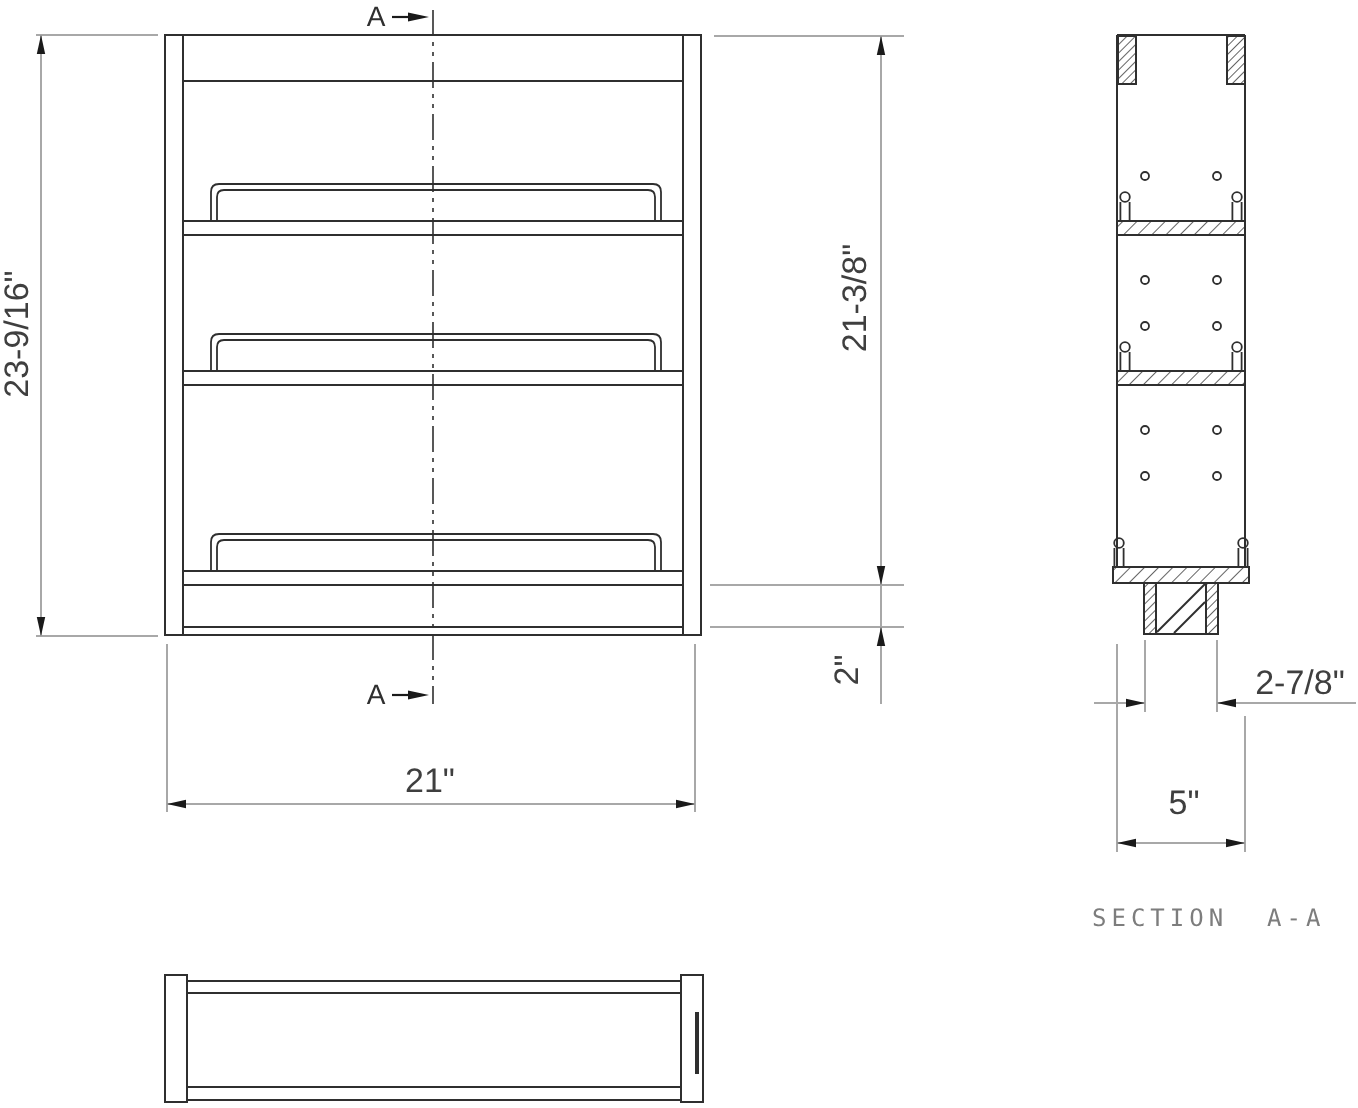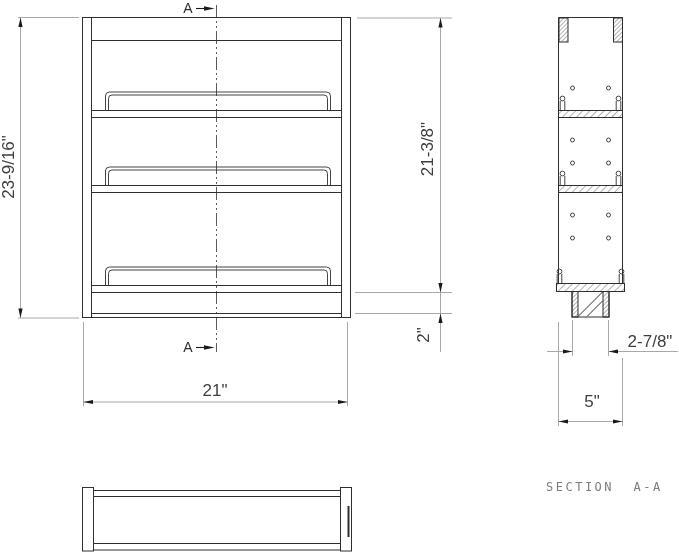--- a/index.html
+++ b/index.html
@@ -4,21 +4,21 @@
 <style>
   html,body{margin:0;padding:0;background:#ffffff;}
   #canvas{position:relative;width:679px;height:554px;background:#ffffff;overflow:hidden;
           font-family:"Liberation Sans", sans-serif;}
   #drawing{position:absolute;left:0;top:0;}
   .dim-label{position:absolute;font-size:17px;color:#3f3f3f;text-align:center;
              line-height:16px;font-family:"Liberation Sans", sans-serif;}
   .rot{transform:rotate(-90deg);transform-origin:center center;}
   .marker-label{position:absolute;font-size:14px;color:#2f2f2f;text-align:center;width:20px;}
   .section-title{position:absolute;font-family:"DejaVu Sans Mono", monospace;font-size:12px;
-                 letter-spacing:2.5px;color:#7d7d7d;white-space:pre;margin-top:28px;}
+                 letter-spacing:2.5px;color:#7d7d7d;white-space:pre;}
   .arr{fill:#1a1a1a;stroke:none;}
 </style>
 </head>
 <body>
 
 <div id="canvas">
 
   <svg id="drawing" width="679" height="554" viewBox="0 0 679 554">
     <defs>
       <pattern id="hatch" width="5" height="5" patternUnits="userSpaceOnUse" patternTransform="rotate(45)">

